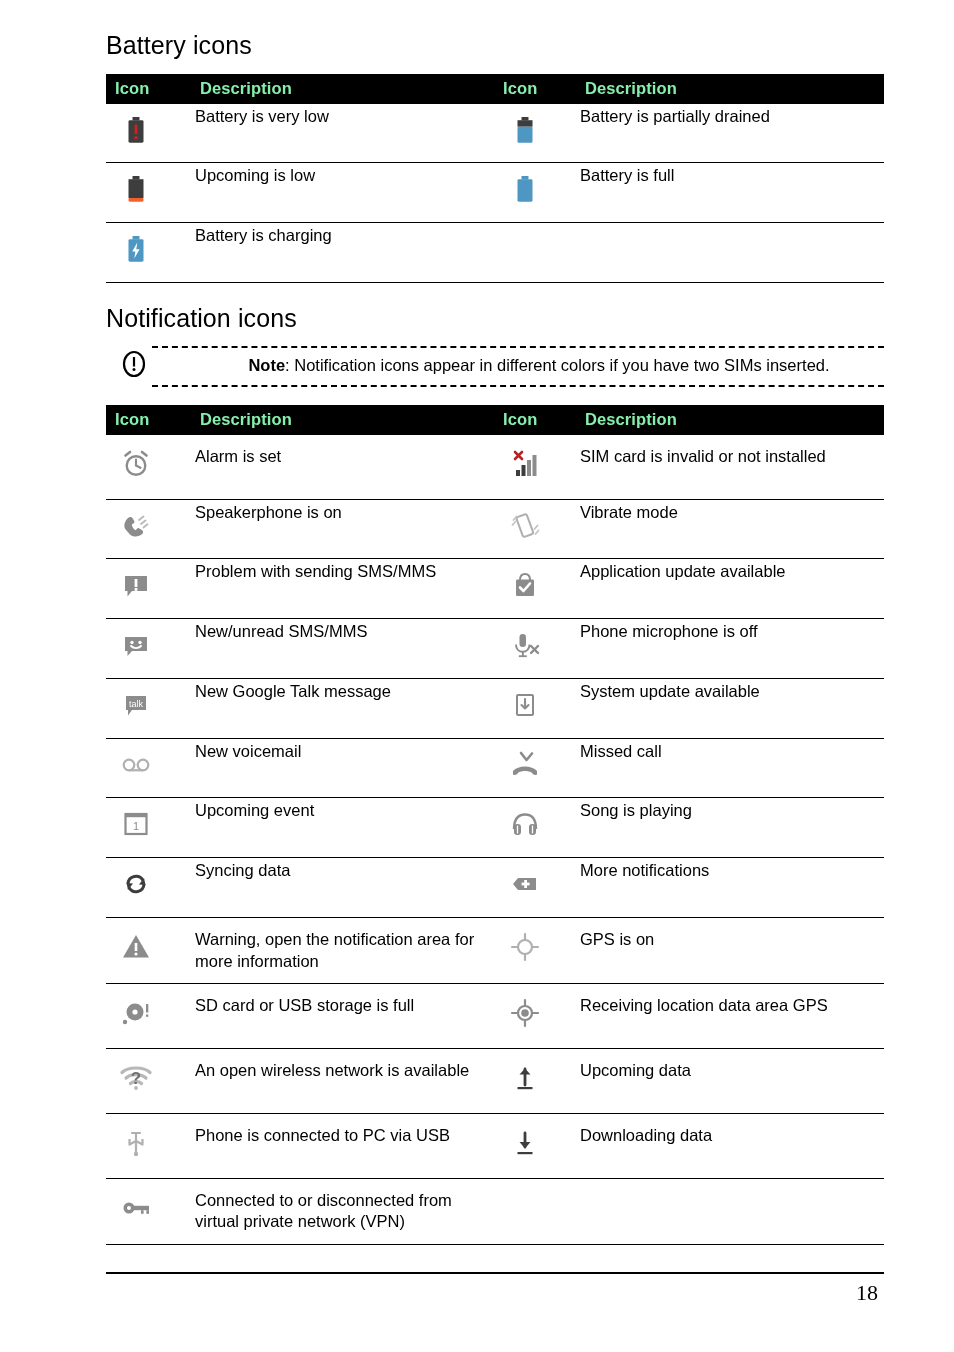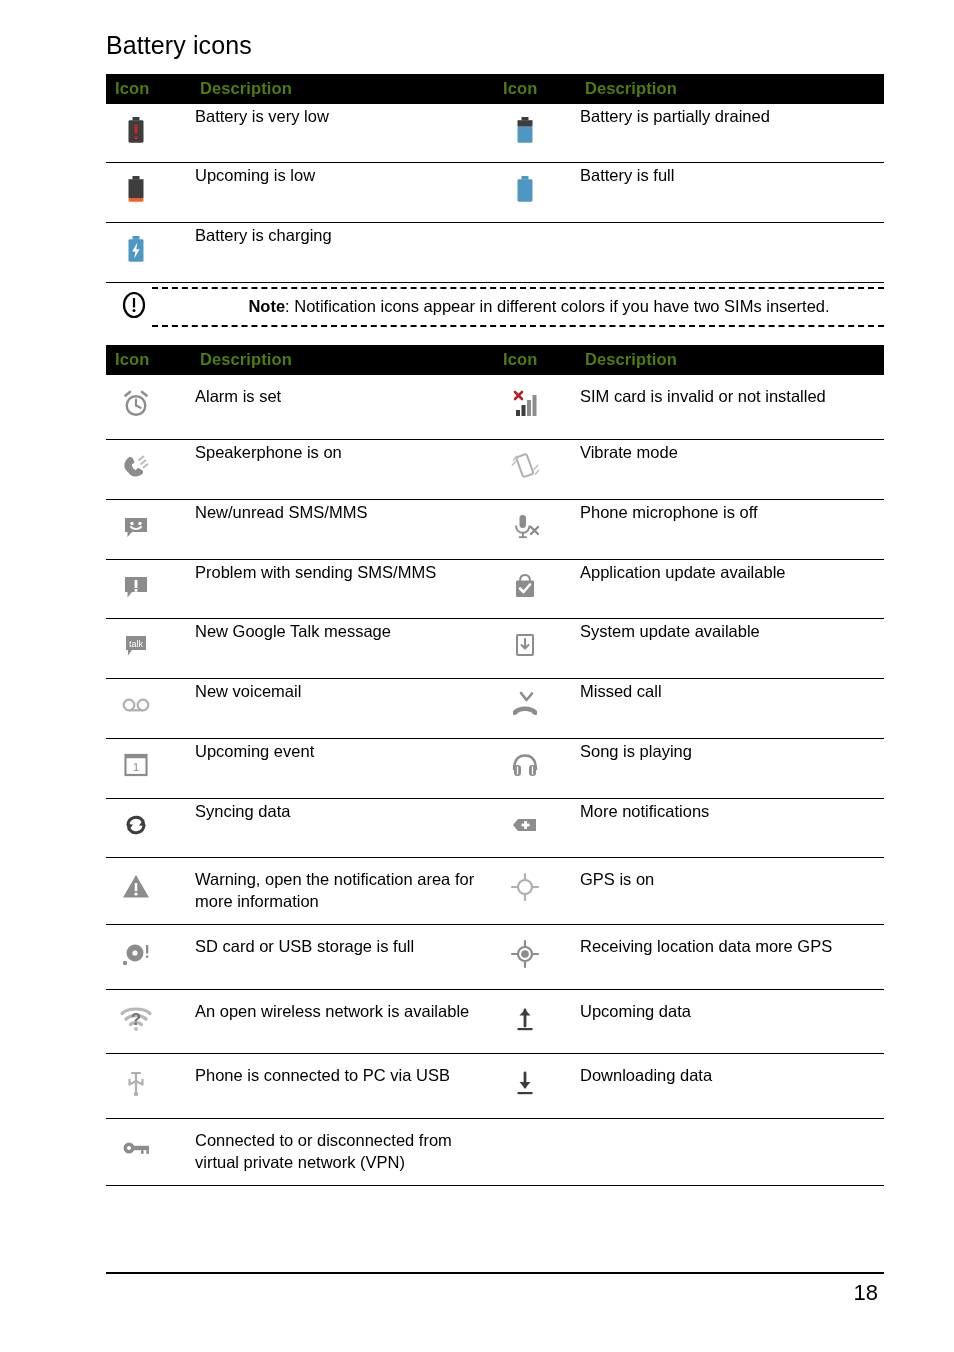--- a/index.html
+++ b/index.html
@@ -42,21 +42,21 @@
     border-collapse: collapse;
     table-layout: fixed;
   }
   table.icontable col.c-icon { width: 86px; }
   table.icontable col.c-desc { width: 303px; }
   table.icontable col.c-icon2 { width: 82px; }
   table.icontable col.c-desc2 { width: 307px; }
 
   thead th {
     background: #000000;
-    color: #4d7c0f;
+    color: #86efac;
     font-size: 16.5px;
     font-weight: bold;
     text-align: left;
     padding: 5px 0 6px 8px;
     height: 28px;
     vertical-align: middle;
     letter-spacing: 0.1px;
   }
   thead th.first { padding-left: 9px; }
 
@@ -119,20 +119,21 @@
   }
   .footer-rule {
     border-top: 2.3px solid #000000;
     width: 100%;
   }
   .footer-page {
     text-align: right;
     font-size: 22px;
     padding-top: 6px;
     padding-right: 6px;
+    font-family: Liberation Serif, serif;
   }
 </style>
 </head>
 <body>
 
 <div class="page">
   <div class="content">
 
     <h2 class="section-title">Battery icons</h2>
 
@@ -210,20 +211,21 @@
             </span>
           </td>
           <td class="desc">Battery is charging</td>
           <td class="iconcell empty"></td>
           <td class="desc empty"></td>
         </tr>
 
       </tbody>
     </table>
 
+    <h2 class="section-title second">Notification icons</h2>
 
     <div class="note">
       <span class="note-badge">
         <svg width="32" height="32" viewBox="0 0 32 32">
           <ellipse cx="16" cy="16" rx="10" ry="12" fill="none" stroke="#000" stroke-width="2.2"></ellipse>
           <rect x="14.9" y="9" width="2.2" height="9.5" fill="#000"></rect>
           <circle cx="16" cy="21.5" r="1.5" fill="#000"></circle>
         </svg>
       </span>
       <div class="note-inner">
@@ -296,20 +298,43 @@
             </span>
           </td>
           <td class="desc">Vibrate mode</td>
         </tr>
 
 
         <tr>
           <td class="iconcell">
             <span class="icon-wrap">
               <svg width="36" height="36" viewBox="0 0 36 36">
+                <path d="M7 9 L29 9 L29 24 L14 24 L9.5 29.5 L9.5 24 L7 24 Z" fill="#8c8c8c"></path>
+                <rect x="16.6" y="12" width="2.8" height="8" fill="#ffffff"></rect>
+                <rect x="16.6" y="21" width="2.8" height="2.8" fill="#ffffff"></rect>
+              </svg>
+            </span>
+          </td>
+          <td class="desc">Problem with sending SMS/MMS</td>
+          <td class="iconcell">
+            <span class="icon-wrap">
+              <svg width="36" height="36" viewBox="0 0 36 36">
+                <path d="M13 13 C13 9 15 7 18 7 C21 7 23 9 23 13" fill="none" stroke="#8c8c8c" stroke-width="2"></path>
+                <rect x="9" y="12.5" width="18" height="16.5" rx="1.2" fill="#8c8c8c"></rect>
+                <path d="M13 20.5 L16.5 24 L23 16.5" fill="none" stroke="#ffffff" stroke-width="2.6" stroke-linecap="round" stroke-linejoin="round"></path>
+              </svg>
+            </span>
+          </td>
+          <td class="desc">Application update available</td>
+        </tr>
+
+        <tr>
+          <td class="iconcell">
+            <span class="icon-wrap">
+              <svg width="36" height="36" viewBox="0 0 36 36">
                 <path d="M7 10 L29 10 L29 24 L14 24 L9.5 29 L9.5 24 L7 24 Z" fill="#8c8c8c"></path>
                 <circle cx="14" cy="15.5" r="1.7" fill="#ffffff"></circle>
                 <circle cx="22" cy="15.5" r="1.7" fill="#ffffff"></circle>
                 <path d="M13 19 C15.5 21.8 20.5 21.8 23 19" fill="none" stroke="#ffffff" stroke-width="1.9" stroke-linecap="round"></path>
               </svg>
             </span>
           </td>
           <td class="desc">New/unread SMS/MMS</td>
           <td class="iconcell">
             <span class="icon-wrap">
@@ -322,43 +347,20 @@
               </svg>
             </span>
           </td>
           <td class="desc">Phone microphone is off</td>
         </tr>
 
         <tr>
           <td class="iconcell">
             <span class="icon-wrap">
               <svg width="36" height="36" viewBox="0 0 36 36">
-                <path d="M7 9 L29 9 L29 24 L14 24 L9.5 29.5 L9.5 24 L7 24 Z" fill="#8c8c8c"></path>
-                <rect x="16.6" y="12" width="2.8" height="8" fill="#ffffff"></rect>
-                <rect x="16.6" y="21" width="2.8" height="2.8" fill="#ffffff"></rect>
-              </svg>
-            </span>
-          </td>
-          <td class="desc">Problem with sending SMS/MMS</td>
-          <td class="iconcell">
-            <span class="icon-wrap">
-              <svg width="36" height="36" viewBox="0 0 36 36">
-                <path d="M13 13 C13 9 15 7 18 7 C21 7 23 9 23 13" fill="none" stroke="#8c8c8c" stroke-width="2"></path>
-                <rect x="9" y="12.5" width="18" height="16.5" rx="1.2" fill="#8c8c8c"></rect>
-                <path d="M13 20.5 L16.5 24 L23 16.5" fill="none" stroke="#ffffff" stroke-width="2.6" stroke-linecap="round" stroke-linejoin="round"></path>
-              </svg>
-            </span>
-          </td>
-          <td class="desc">Application update available</td>
-        </tr>
-
-        <tr>
-          <td class="iconcell">
-            <span class="icon-wrap">
-              <svg width="36" height="36" viewBox="0 0 36 36">
                 <path d="M8 9 L28 9 L28 23 L14 23 L10 28.5 L10 23 L8 23 Z" fill="#8c8c8c"></path>
                 <text x="18" y="19.5" font-family="&quot;Liberation Sans&quot;, sans-serif" font-size="9" fill="#ffffff" text-anchor="middle">talk</text>
               </svg>
             </span>
           </td>
           <td class="desc">New Google Talk message</td>
           <td class="iconcell">
             <span class="icon-wrap">
               <svg width="36" height="36" viewBox="0 0 36 36">
                 <rect x="10" y="8" width="16" height="20" rx="1" fill="none" stroke="#8c8c8c" stroke-width="2"></rect>
@@ -476,21 +478,21 @@
           <td class="desc">SD card or USB storage is full</td>
           <td class="iconcell">
             <span class="icon-wrap">
               <svg width="36" height="36" viewBox="0 0 36 36">
                 <circle cx="18" cy="18" r="7" fill="none" stroke="#8c8c8c" stroke-width="2.2"></circle>
                 <circle cx="18" cy="18" r="3.8" fill="#8c8c8c"></circle>
                 <path d="M18 5 L18 10 M18 26 L18 31 M5 18 L10 18 M26 18 L31 18" stroke="#8c8c8c" stroke-width="2.2" stroke-linecap="round"></path>
               </svg>
             </span>
           </td>
-          <td class="desc">Receiving location data more GPS</td>
+          <td class="desc">Receiving location data area GPS</td>
         </tr>
 
         <tr class="tall">
           <td class="iconcell">
             <span class="icon-wrap">
               <svg width="36" height="36" viewBox="0 0 36 36">
                 <path d="M4 12.5 C10 6.5 26 6.5 32 12.5" fill="none" stroke="#b8b8b8" stroke-width="3.2" stroke-linecap="round"></path>
                 <path d="M8 18 C12.5 13.5 23.5 13.5 28 18" fill="none" stroke="#b8b8b8" stroke-width="3.2" stroke-linecap="round"></path>
                 <path d="M12.5 23.5 C15 21 21 21 23.5 23.5" fill="none" stroke="#b8b8b8" stroke-width="3.2" stroke-linecap="round"></path>
                 <circle cx="18" cy="28" r="1.9" fill="#b8b8b8"></circle>

